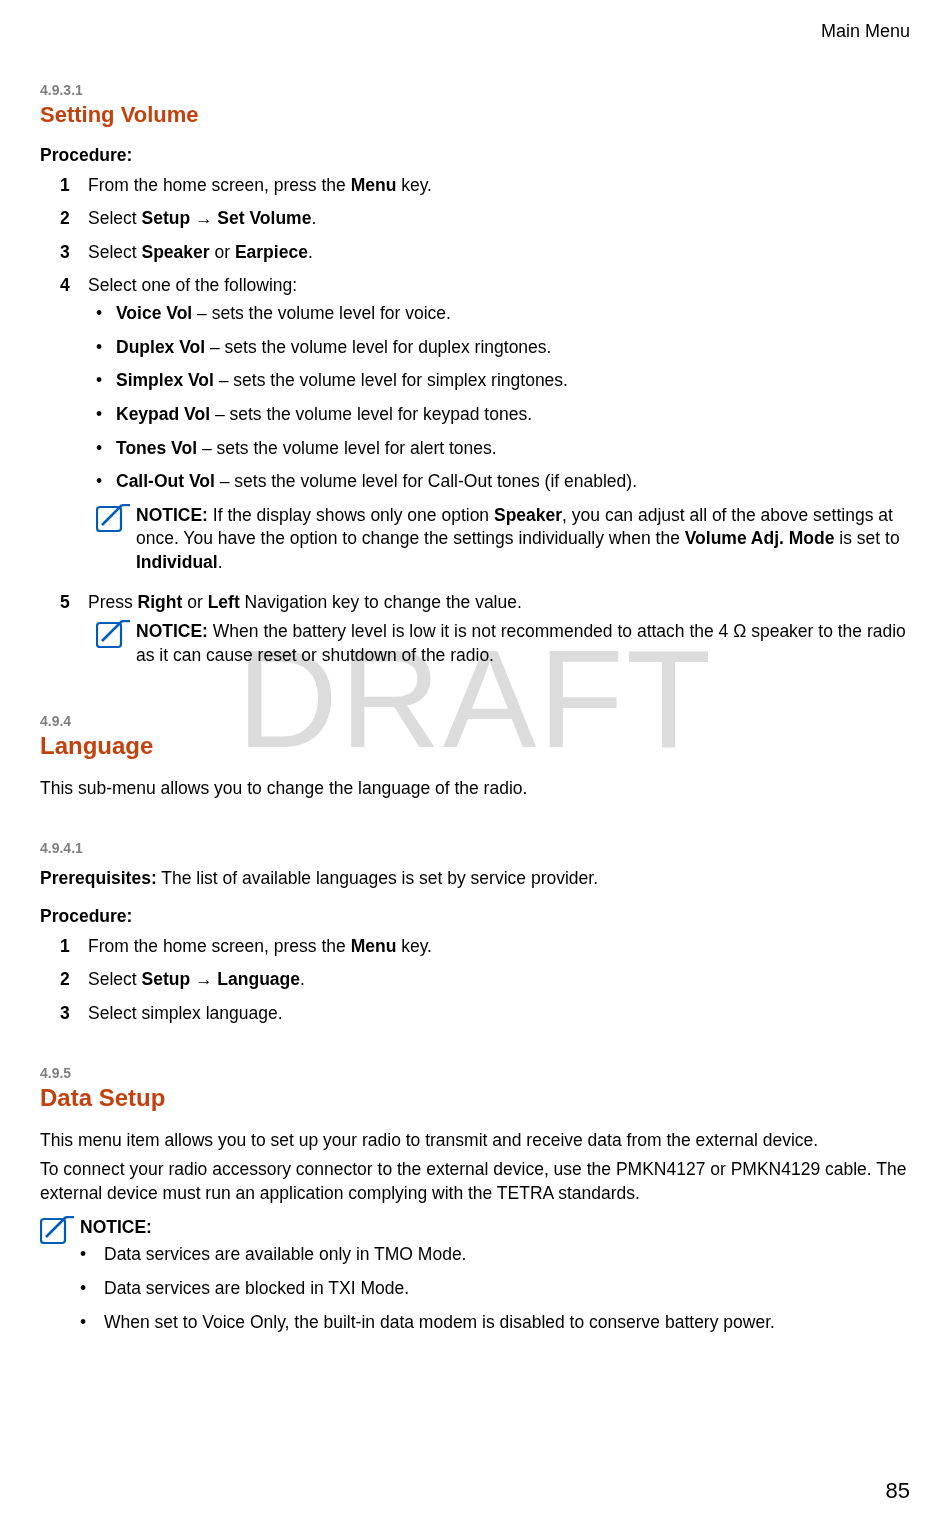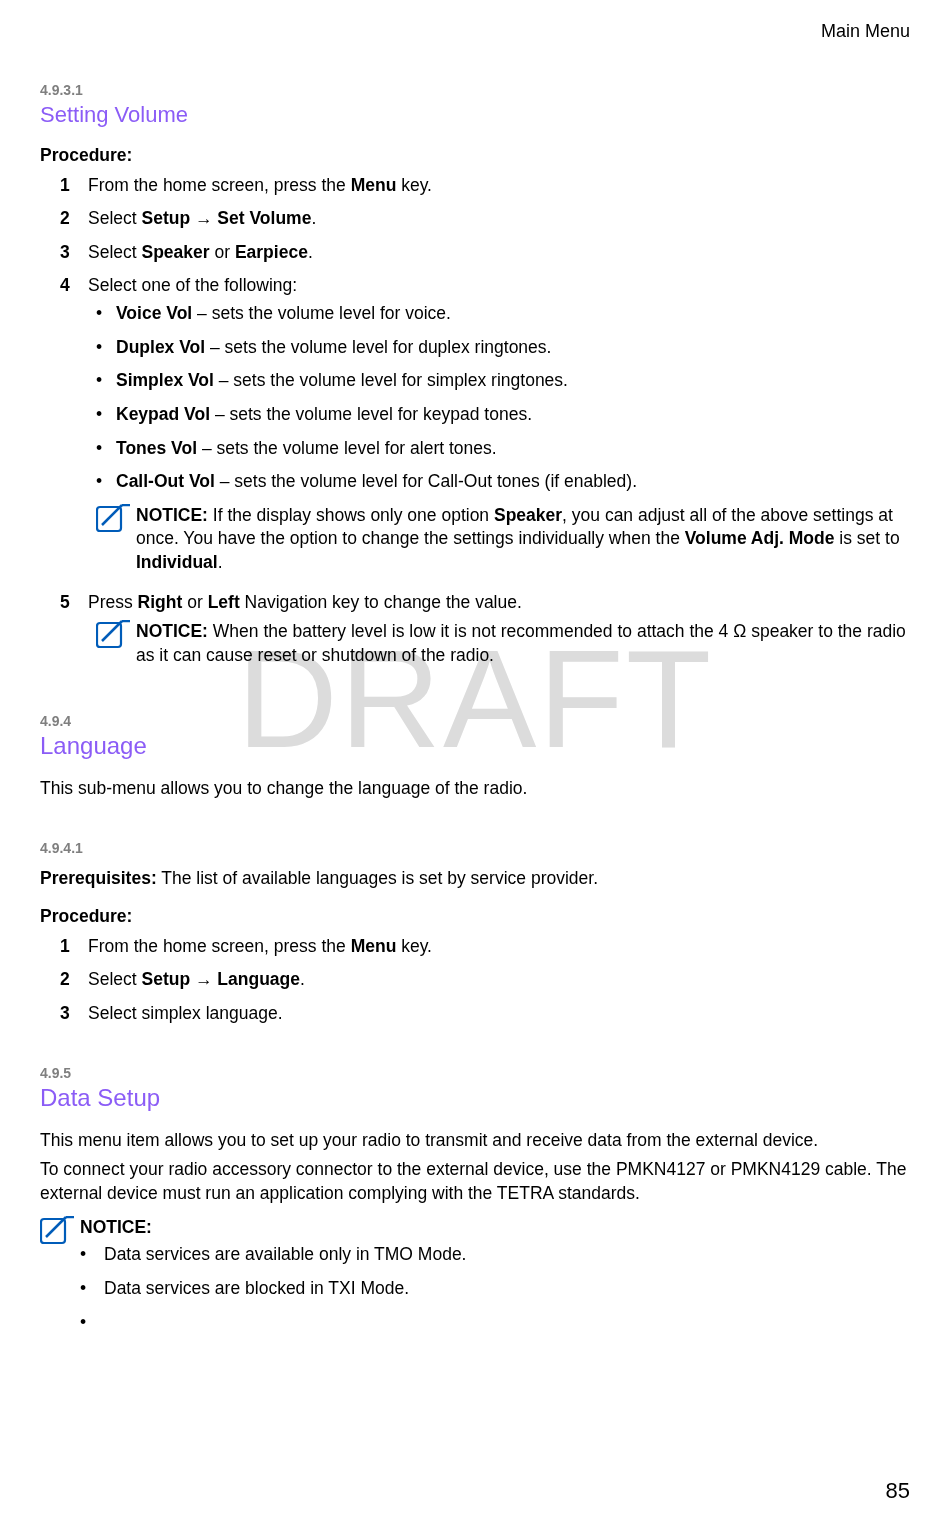--- a/index.html
+++ b/index.html
@@ -40,22 +40,22 @@
   .content { position: relative; z-index: 1; }
   .secnum {
     font-size: 14px;
     color: #7f7f7f;
     font-weight: bold;
     margin-top: 38px;
     margin-bottom: 0px;
   }
   .sectitle-blue {
     font-size: 24px;
-    color: #8b5cf6;
-    font-weight: normal;
+    color: #c2410c;
+    font-weight: bold;
     margin-top: 0px;
     margin-bottom: 14px;
   }
   .sectitle-blue.small { font-size: 22px; }
   .proc-label {
     font-weight: bold;
     margin-top: 14px;
     margin-bottom: 6px;
   }
   ol.steps {
@@ -277,20 +277,21 @@
           <li>
               <span class="dot">•</span>
               <span>Data services are available only in TMO Mode.</span>
             </li>
           <li>
               <span class="dot">•</span>
               <span>Data services are blocked in TXI Mode.</span>
             </li>
           <li>
               <span class="dot">•</span>
+              <span>When set to Voice Only, the built-in data modem is disabled to conserve battery power.</span>
             </li>
         </ul>
       </div>
     </div>
 
   </div>
 
   <div class="footer">85</div>
 
 </div>

